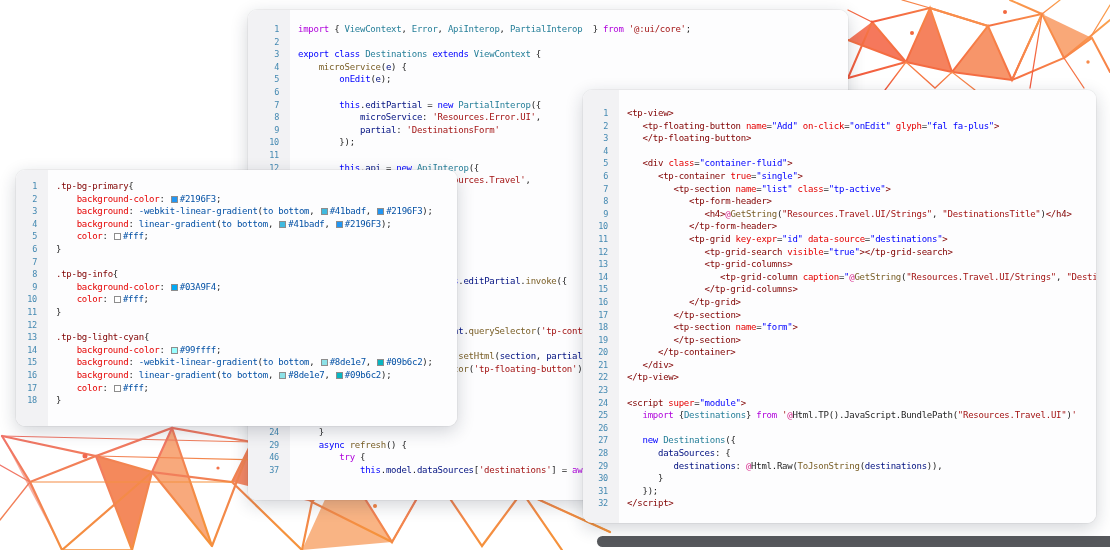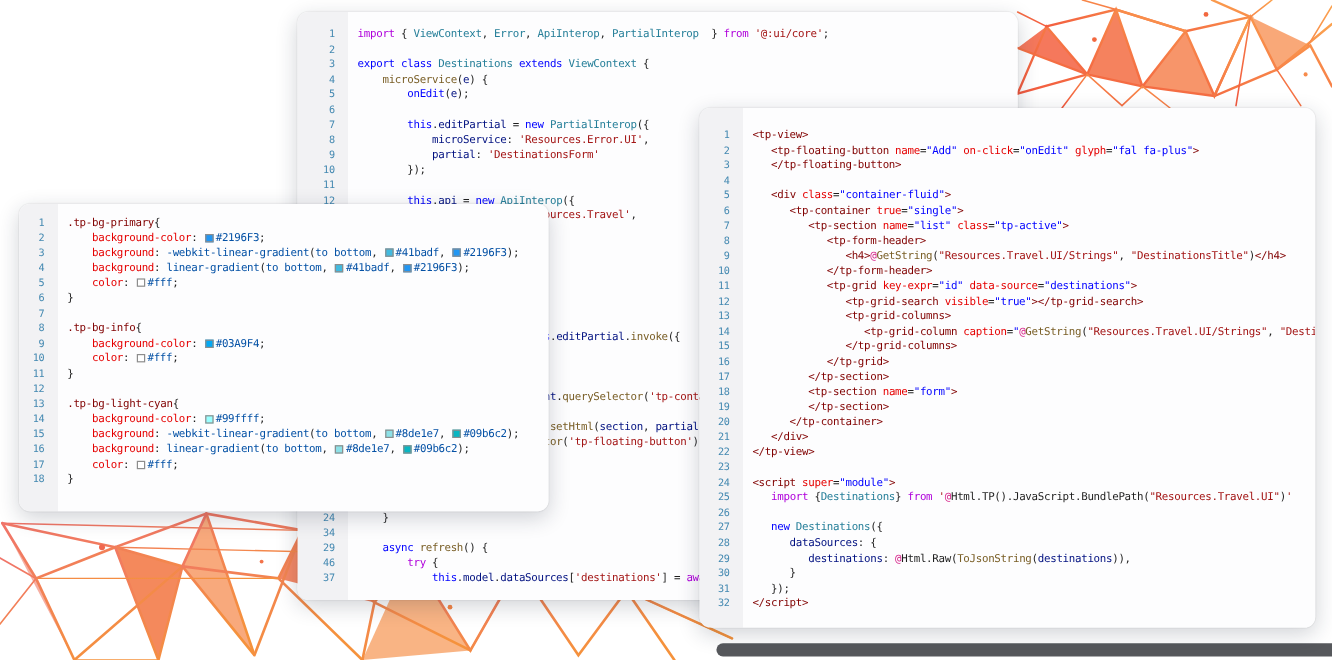--- a/index.html
+++ b/index.html
@@ -118,21 +118,20 @@
       <div class="row"><span class="ln">24</span><span class="cl"></span></div>
       <div class="row"><span class="ln">25</span><span class="cl"><span class="tk-pln">        </span><span class="tk-kw">const</span><span class="tk-pln"> </span><span class="tk-prp">section</span><span class="tk-pln"> = </span><span class="tk-prp">document</span><span class="tk-pln">.</span><span class="tk-fn">querySelector</span><span class="tk-pln">(</span><span class="tk-str">'tp-container'</span><span class="tk-pln">);</span></span></div>
       <div class="row"><span class="ln">26</span><span class="cl"></span></div>
       <div class="row"><span class="ln">27</span><span class="cl"><span class="tk-pln">        </span><span class="tk-ctl">await</span><span class="tk-pln"> </span><span class="tk-kw">this</span><span class="tk-pln">.</span><span class="tk-prp">editPartial</span><span class="tk-pln">.</span><span class="tk-fn">setHtml</span><span class="tk-pln">(</span><span class="tk-prp">section</span><span class="tk-pln">, </span><span class="tk-prp">partial</span><span class="tk-pln">);</span></span></div>
       <div class="row"><span class="ln">28</span><span class="cl"><span class="tk-pln">        </span><span class="tk-kw">let</span><span class="tk-pln"> </span><span class="tk-prp">fab</span><span class="tk-pln"> = </span><span class="tk-prp">e</span><span class="tk-pln">.</span><span class="tk-fn">querySelector</span><span class="tk-pln">(</span><span class="tk-str">'tp-floating-button'</span><span class="tk-pln">);</span></span></div>
       <div class="row"><span class="ln">29</span><span class="cl"><span class="tk-pln">        </span><span class="tk-ctl">if</span><span class="tk-pln"> (</span><span class="tk-prp">fab</span><span class="tk-pln">) {</span></span></div>
       <div class="row"><span class="ln">30</span><span class="cl"><span class="tk-pln">            </span><span class="tk-prp">fab</span><span class="tk-pln">.</span><span class="tk-fn">blur</span><span class="tk-pln">();</span></span></div>
       <div class="row"><span class="ln">31</span><span class="cl"><span class="tk-pln">        }</span></span></div>
       <div class="row"><span class="ln">32</span><span class="cl"><span class="tk-pln">        </span><span class="tk-kw">this</span><span class="tk-pln">.</span><span class="tk-fn">refresh</span><span class="tk-pln">();</span></span></div>
       <div class="row"><span class="ln">24</span><span class="cl"><span class="tk-pln">    }</span></span></div>
-      <div class="row"><span class="ln">34</span><span class="cl"></span></div>
       <div class="row"><span class="ln">29</span><span class="cl"><span class="tk-pln">    </span><span class="tk-kw">async</span><span class="tk-pln"> </span><span class="tk-fn">refresh</span><span class="tk-pln">() {</span></span></div>
       <div class="row"><span class="ln">46</span><span class="cl"><span class="tk-pln">        </span><span class="tk-ctl">try</span><span class="tk-pln"> {</span></span></div>
       <div class="row"><span class="ln">37</span><span class="cl"><span class="tk-pln">            </span><span class="tk-kw">this</span><span class="tk-pln">.</span><span class="tk-prp">model</span><span class="tk-pln">.</span><span class="tk-prp">dataSources</span><span class="tk-pln">[</span><span class="tk-str">'destinations'</span><span class="tk-pln">] = </span><span class="tk-ctl">await</span><span class="tk-pln"> </span><span class="tk-kw">this</span><span class="tk-pln">.</span><span class="tk-prp">api</span><span class="tk-pln">.</span><span class="tk-fn">list</span><span class="tk-pln">();</span></span></div>
     </section>
     <section class="panel" style="left: 16px; top: 170px; width: 441px; height: 256px; padding-top: 10px; --gw: 32px; z-index: 3;">
       <div class="row"><span class="ln">1</span><span class="cl"><span class="tk-sel">.tp-bg-primary</span><span class="tk-pln">{</span></span></div>
       <div class="row"><span class="ln">2</span><span class="cl"><span class="tk-pln">    </span><span class="tk-atr">background-color</span><span class="tk-pln">: </span><span class="sw" style="background: rgb(33, 150, 243);"></span><span class="tk-cvl">#2196F3</span><span class="tk-pln">;</span></span></div>
       <div class="row"><span class="ln">3</span><span class="cl"><span class="tk-pln">    </span><span class="tk-atr">background</span><span class="tk-pln">: </span><span class="tk-cvl">-webkit-linear-gradient</span><span class="tk-pln">(</span><span class="tk-cvl">to bottom</span><span class="tk-pln">, </span><span class="sw" style="background: rgb(65, 186, 223);"></span><span class="tk-cvl">#41badf</span><span class="tk-pln">, </span><span class="sw" style="background: rgb(33, 150, 243);"></span><span class="tk-cvl">#2196F3</span><span class="tk-pln">);</span></span></div>
       <div class="row"><span class="ln">4</span><span class="cl"><span class="tk-pln">    </span><span class="tk-atr">background</span><span class="tk-pln">: </span><span class="tk-cvl">linear-gradient</span><span class="tk-pln">(</span><span class="tk-cvl">to bottom</span><span class="tk-pln">, </span><span class="sw" style="background: rgb(65, 186, 223);"></span><span class="tk-cvl">#41badf</span><span class="tk-pln">, </span><span class="sw" style="background: rgb(33, 150, 243);"></span><span class="tk-cvl">#2196F3</span><span class="tk-pln">);</span></span></div>
       <div class="row"><span class="ln">5</span><span class="cl"><span class="tk-pln">    </span><span class="tk-atr">color</span><span class="tk-pln">: </span><span class="sw" style="background: rgb(255, 255, 255);"></span><span class="tk-cvl">#fff</span><span class="tk-pln">;</span></span></div>

